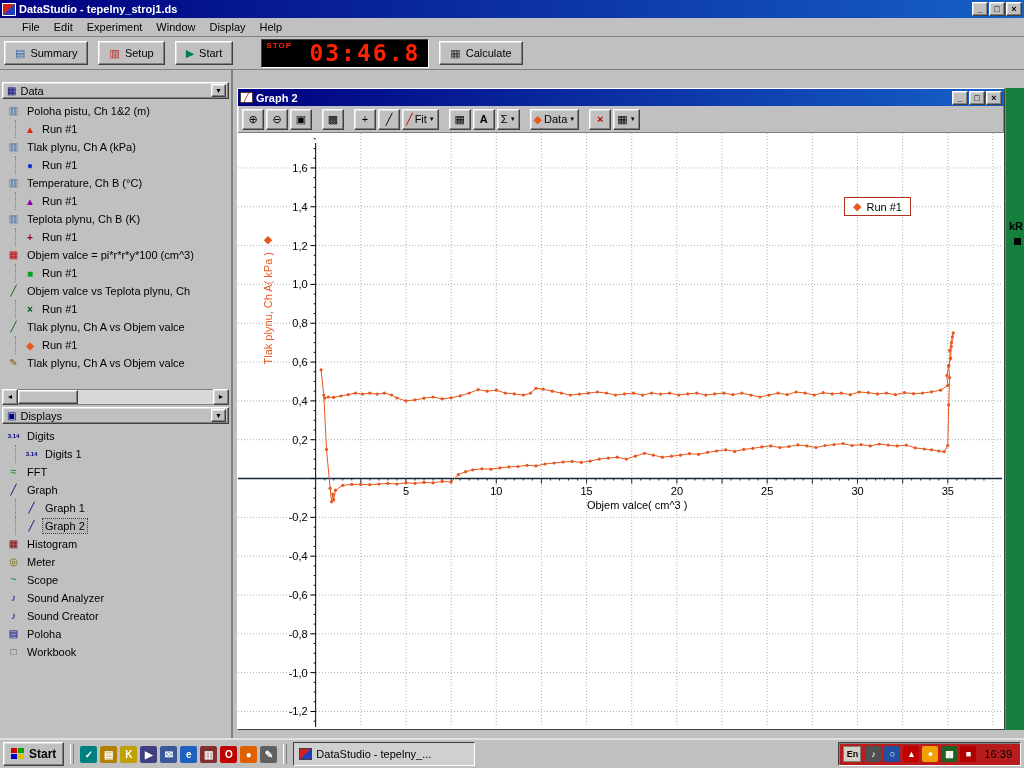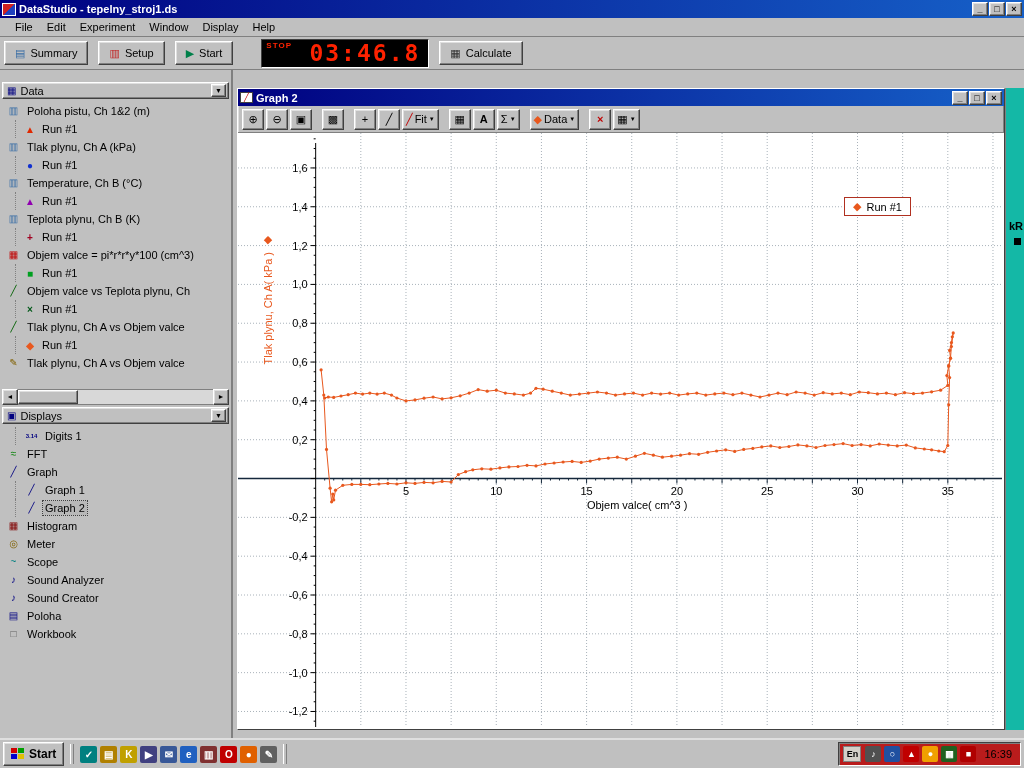--- a/index.html
+++ b/index.html
@@ -14,21 +14,21 @@
   .pressed { background:#d0d0d0; border:1px solid; border-color:#404040 #ffffff #ffffff #404040; }
 
   
   .titlebar { height:18px; background:linear-gradient(90deg,#000080,#1660c8); display:flex; align-items:center; padding:0 2px; color:#fff; flex:none; }
   .titlebar .appicon { width:14px; height:13px; margin-right:3px; background:linear-gradient(135deg,#d02020 50%,#2040c0 50%); border:1px solid #fff; }
   .titlebar .title { font-weight:bold; flex:1; white-space:nowrap; }
   .winbtns { display:flex; gap:1px; }
   .winbtn { width:16px; height:14px; font-size:9px; line-height:12px; text-align:center; color:#000; font-weight:bold; }
 
   
-  .menubar { height:19px; display:flex; align-items:center; padding-left:8px; border-bottom:1px solid #808080; flex:none; }
+  .menubar { height:19px; display:flex; align-items:center; padding-left:15px; border-bottom:1px solid #808080; flex:none; }
   .menuitem { padding:2px 7px; }
 
   
   .toolbar { height:33px; display:flex; align-items:center; padding:2px 4px; gap:10px; flex:none; border-bottom:1px solid #808080; }
   .tbbtn { height:24px; display:flex; align-items:center; gap:5px; padding:0 10px; font-size:11px; }
   .tbbtn .bicon { font-size:11px; }
   .timerbox { position:relative; width:168px; height:29px; background:#000; border:1px solid; border-color:#404040 #ffffff #ffffff #404040; display:flex; align-items:center; justify-content:flex-end; padding-right:8px; }
   .stoplabel { position:absolute; left:4px; top:1px; color:#ff2200; font-size:8px; font-weight:bold; letter-spacing:1px; }
   .timerdigits { color:#ff2200; font-family:"DejaVu Sans Mono", monospace; font-weight:bold; font-size:23px; letter-spacing:2px; }
 
@@ -67,21 +67,21 @@
   .gbtn { height:21px; min-width:22px; display:flex; align-items:center; justify-content:center; gap:2px; padding:0 3px; font-size:11px; }
   .gbtn .arrow { font-size:6px; }
   .gsep { width:6px; }
   .plotwrap { flex:1; position:relative; background:#fff; overflow:hidden; }
   .legend { position:absolute; left:606px; top:64px; background:#fff; border:1px solid #b03020; display:flex; align-items:center; gap:5px; padding:2px 8px; }
   .legend .lmark { color:#e8581e; font-size:11px; }
   .ylabelbox { position:absolute; left:24px; top:100px; display:flex; flex-direction:column; align-items:center; gap:6px; }
   .ylabelbox .ymark { color:#e8581e; font-size:11px; }
   .ylabeltext { writing-mode:vertical-rl; transform:rotate(180deg); color:#e8581e; font-size:11px; }
 
-  .fragment { position:absolute; right:0; top:18px; bottom:8px; width:19px; background:#14b8a6; border-left:1px solid #808080; }
+  .fragment { position:absolute; right:0; top:18px; bottom:8px; width:19px; background:#15803d; border-left:1px solid #808080; }
   .fragment .ftext { position:absolute; left:3px; top:132px; font-weight:bold; }
   .fragment .fsquare { position:absolute; left:8px; top:150px; width:7px; height:7px; background:#000; }
 
   
   .taskbar { height:30px; flex:none; border-top:2px solid #dfdfdf; background:#c0c0c0; display:flex; align-items:center; padding:2px 3px; gap:4px; }
   .startbtn { height:24px; display:flex; align-items:center; gap:4px; padding:0 7px; font-weight:bold; font-size:12px; }
   .winflag { width:14px; height:12px; display:grid; grid-template-columns:6px 6px; grid-template-rows:5px 5px; gap:1px; }
   .winflag i { display:block; }
   .grip { width:4px; height:20px; border-left:1px solid #fff; border-right:1px solid #808080; margin:0 2px; }
   .qlicons { display:flex; gap:3px; align-items:center; }
@@ -233,20 +233,24 @@
             <span class="scrthumb raised"></span>
           </span>
         <span class="scrbtn raised">►</span>
       </div>
       <div class="panelheader raised">
         <span class="phicon">▣</span>
         <span class="phlabel">Displays</span>
         <span class="phdrop raised">▼</span>
       </div>
       <div class="tree tree-disp" id="displays-tree">
+          <div class="tree-row">
+            <span class="ticon tiny" style="color: rgb(0, 0, 128);">3.14</span>
+            <span class="tlabel">Digits</span>
+          </div>
           <div class="childwrap">
             <div class="tree-row child">
               <span class="ticon tiny" style="color: rgb(0, 0, 128);">3.14</span>
               <span class="tlabel">Digits 1</span>
             </div>
           </div>
           <div class="tree-row">
             <span class="ticon" style="color: rgb(0, 128, 0);">≈</span>
             <span class="tlabel">FFT</span>
           </div>
@@ -761,20 +765,24 @@
         <span class="qlicon" style="background: rgb(192, 160, 0);">K</span>
         <span class="qlicon" style="background: rgb(64, 64, 128);">▶</span>
         <span class="qlicon" style="background: rgb(56, 88, 152);">✉</span>
         <span class="qlicon" style="background: rgb(32, 96, 192);">e</span>
         <span class="qlicon" style="background: rgb(128, 48, 48);">▥</span>
         <span class="qlicon" style="background: rgb(192, 0, 0);">O</span>
         <span class="qlicon" style="background: rgb(224, 96, 0);">●</span>
         <span class="qlicon" style="background: rgb(96, 96, 96);">✎</span>
       </div>
     <div class="grip"></div>
+    <div class="taskbtn pressed">
+      <span class="appicon2"></span>
+      <span>DataStudio - tepelny_...</span>
+    </div>
     <div class="tbspacer"></div>
     <div class="tray sunken">
       <span class="langind">En</span>
       <span class="qlicons" id="trayicons">
           <span class="trayicon" style="background: rgb(80, 80, 80);">♪</span>
           <span class="trayicon" style="background: rgb(32, 80, 160);">○</span>
           <span class="trayicon" style="background: rgb(192, 0, 0);">▲</span>
           <span class="trayicon" style="background: rgb(240, 160, 0);">●</span>
           <span class="trayicon" style="background: rgb(32, 96, 32);">▦</span>
           <span class="trayicon" style="background: rgb(176, 0, 0);">■</span>

